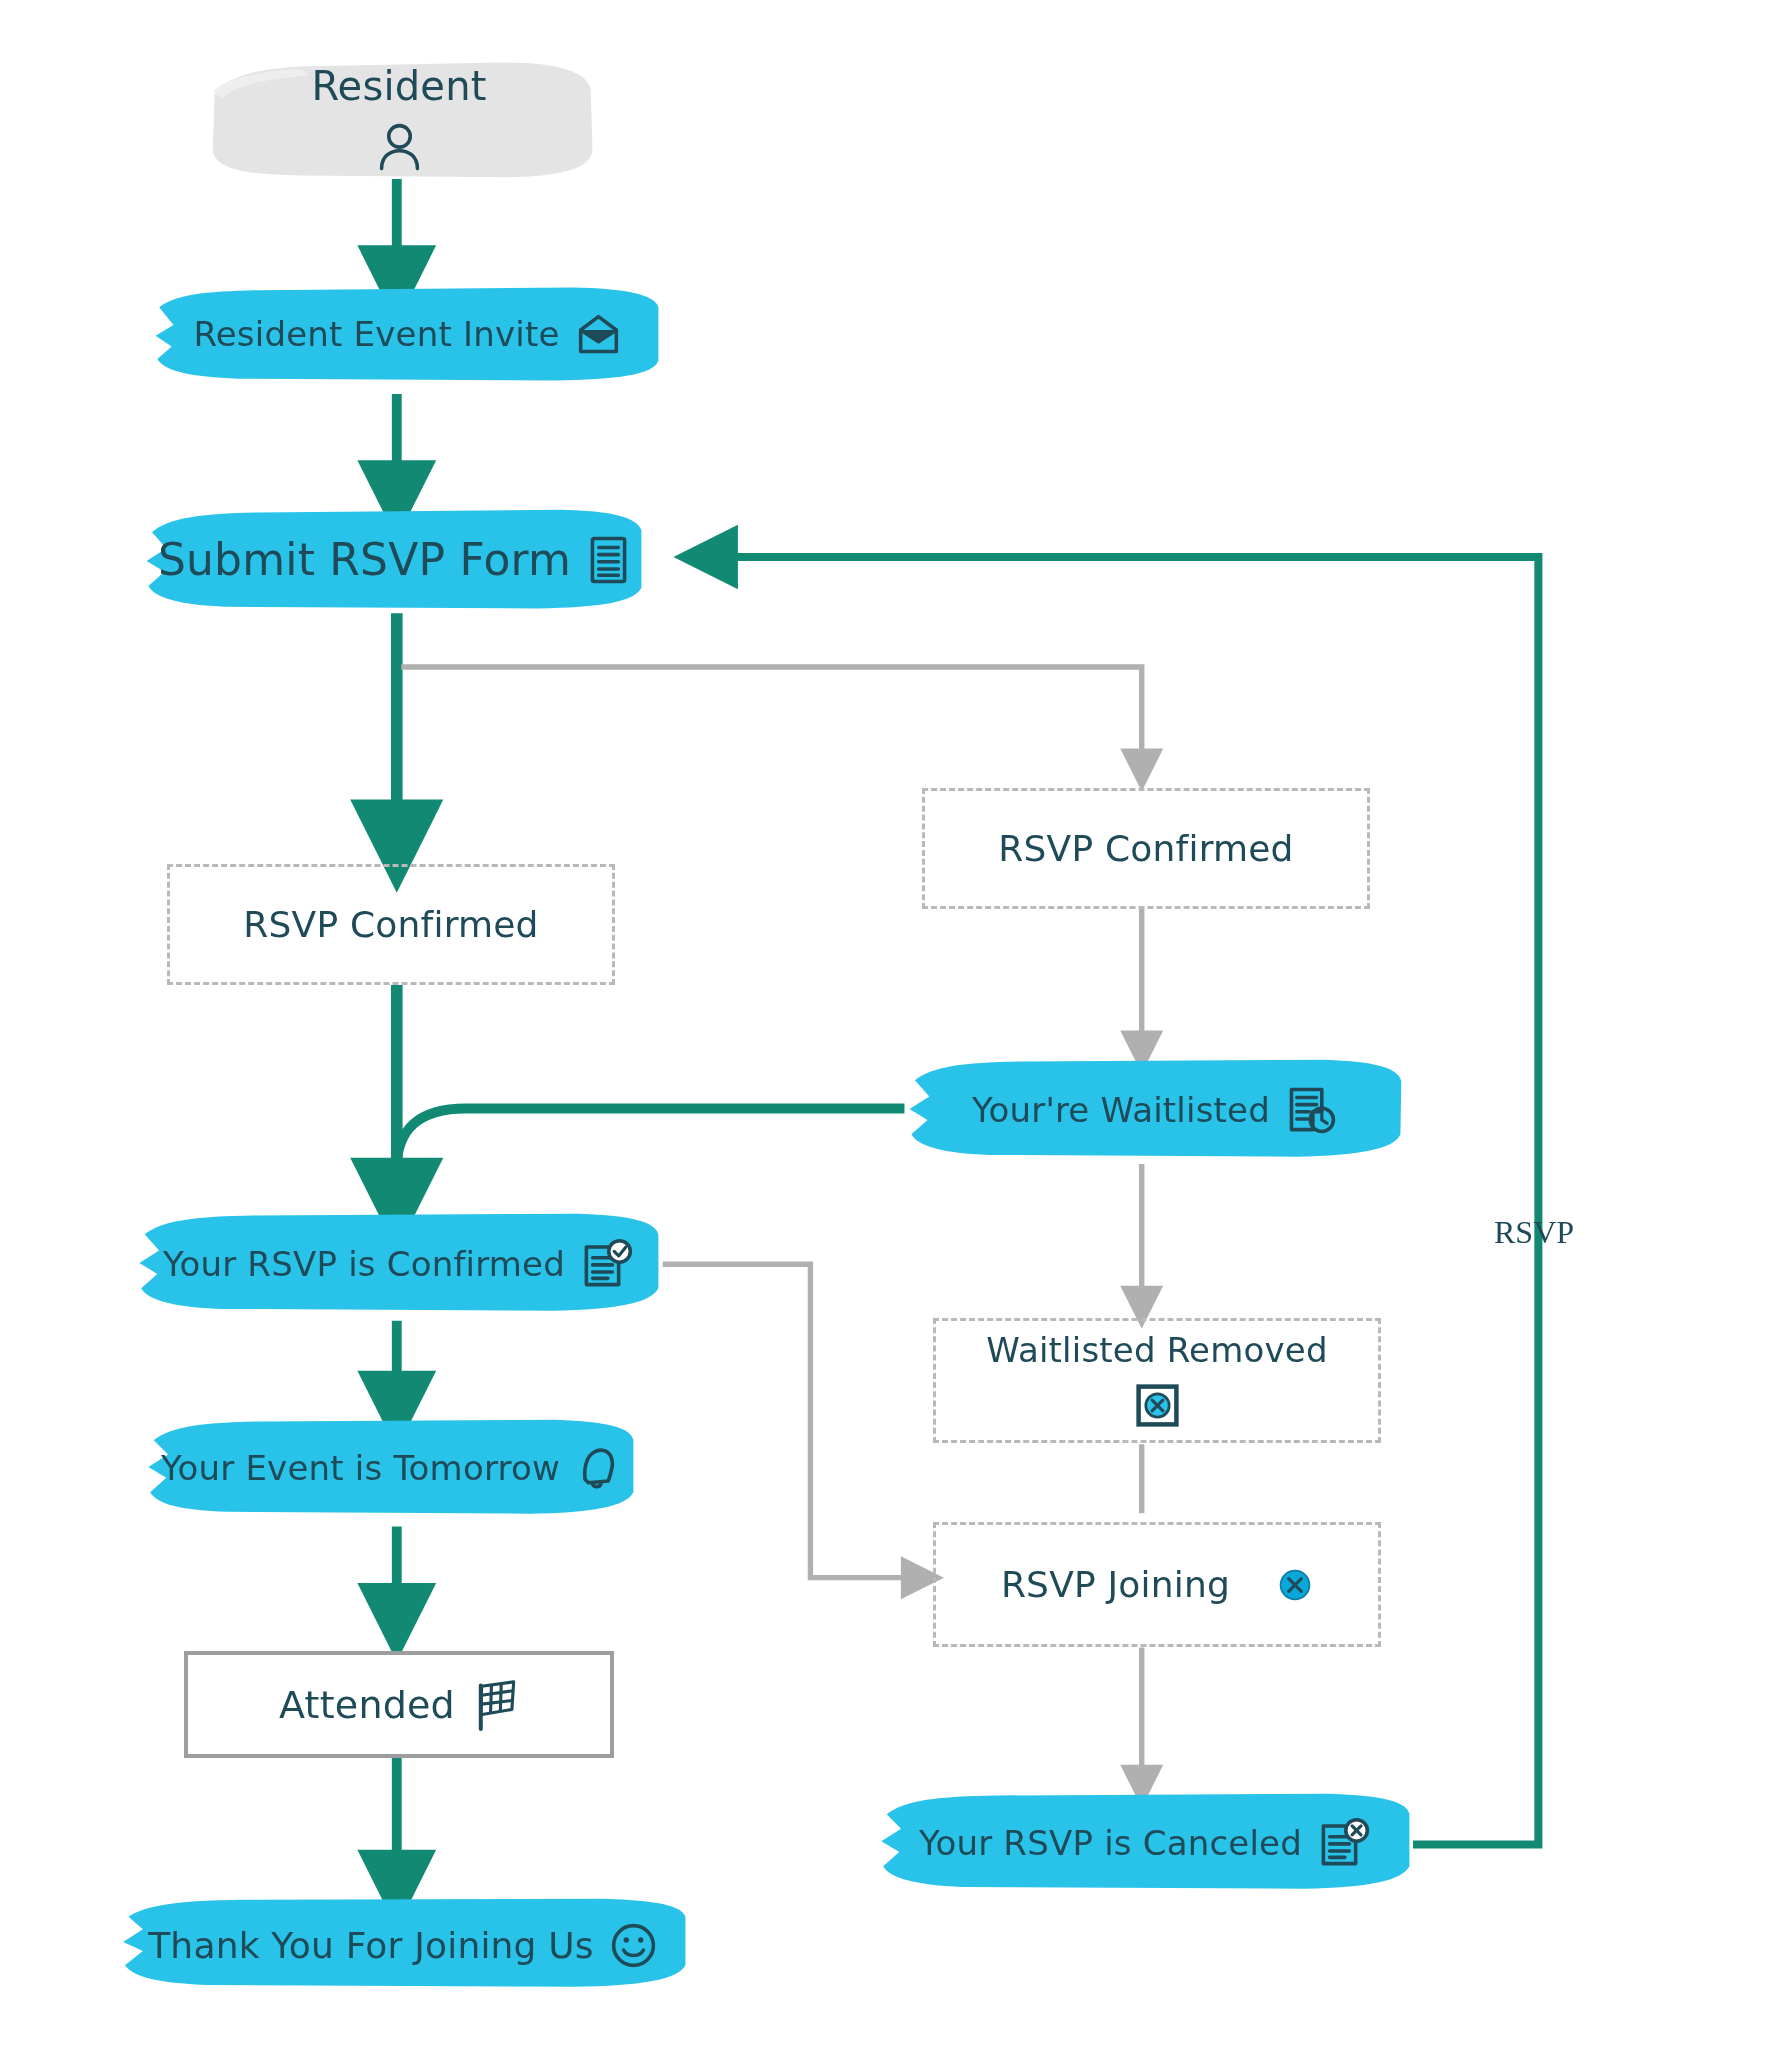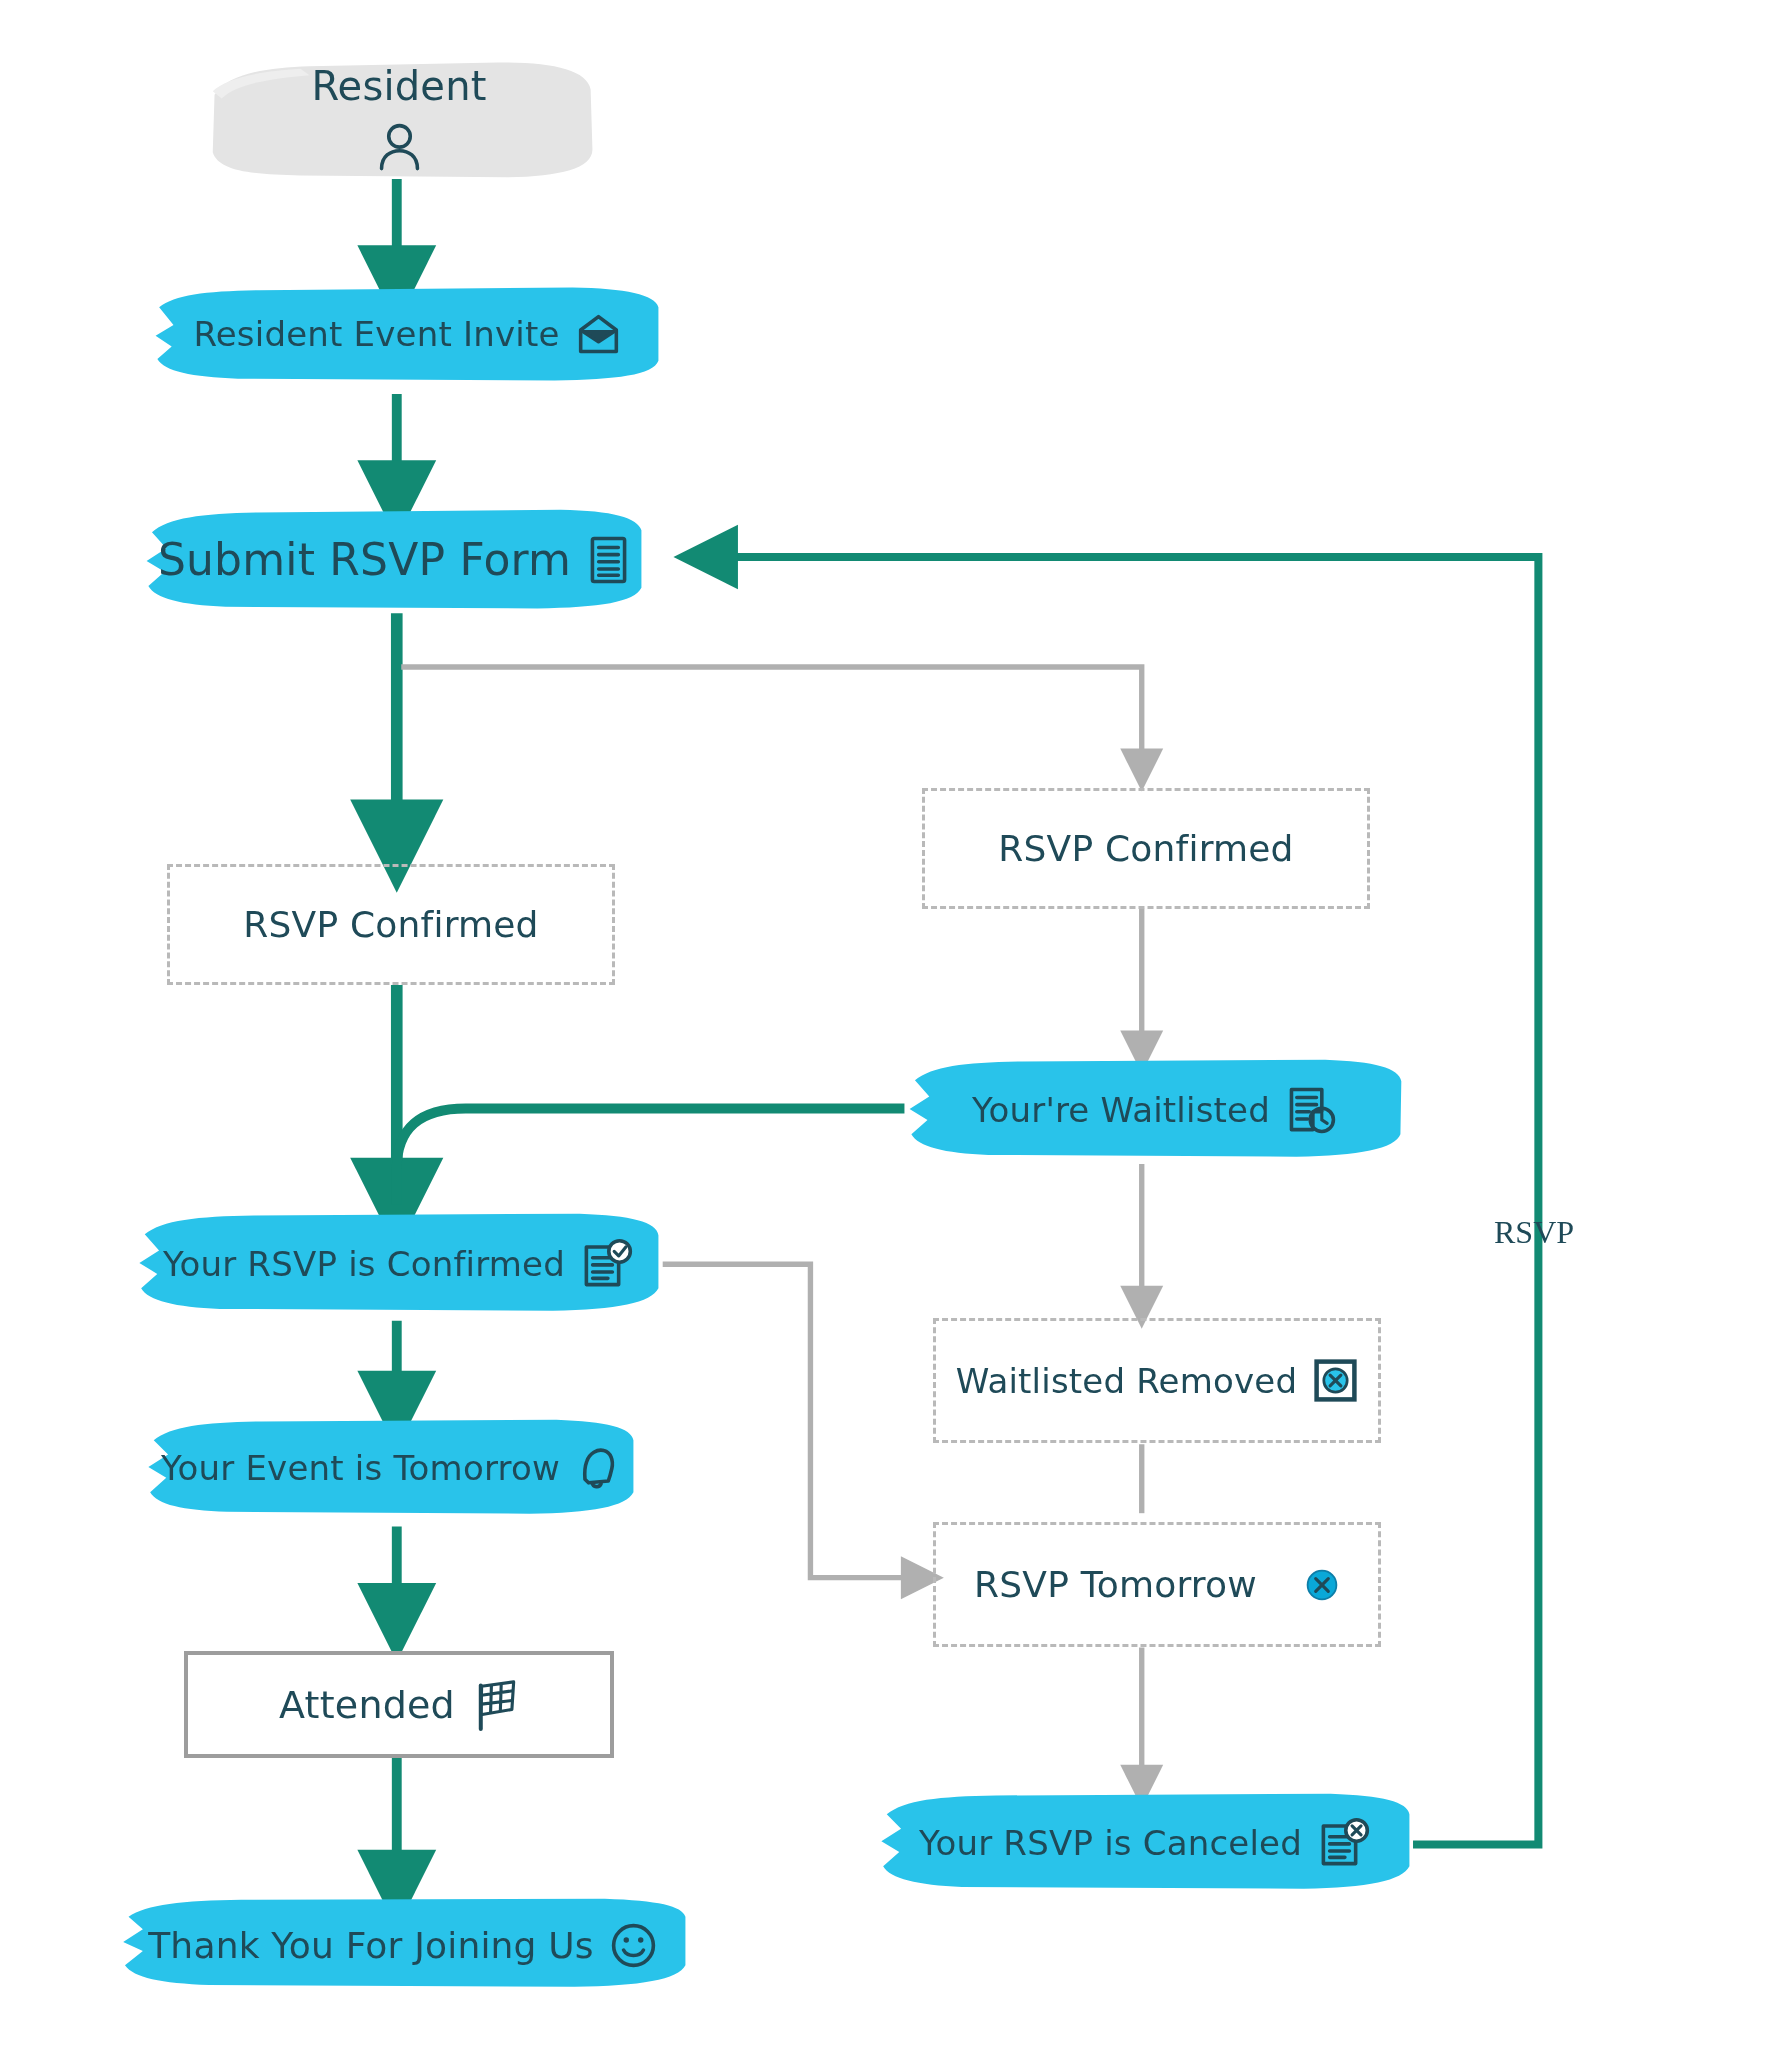--- a/index.html
+++ b/index.html
@@ -295,33 +295,33 @@
     <span class="ico">
       <svg width="47" height="47" viewBox="0 0 52 52" fill="none">
         <circle cx="26" cy="26" r="22" stroke="#1f4a58" stroke-width="4" fill="none"></circle>
         <circle cx="18" cy="20" r="3" fill="#1f4a58"></circle>
         <circle cx="34" cy="20" r="3" fill="#1f4a58"></circle>
         <path d="M15,31 C19,39 33,39 37,31" stroke="#1f4a58" stroke-width="4" fill="none" stroke-linecap="round"></path>
       </svg>
     </span>
   </div>
 
-  <div class="node ghost" style="left:933px; top:1318px; width:448px; height:125px;">
+  <div class="node ghost" style="left:933px; top:1318px; width:448px; height:125px;flex-direction:column;">
     <span class="lbl" style="font-size:34px;">Waitlisted Removed</span>
     <span class="ico">
       <svg width="45" height="45" viewBox="0 0 50 50" fill="none">
         <rect x="4" y="4" width="42" height="42" stroke="#1f4a58" stroke-width="5" fill="none"></rect>
         <circle cx="25" cy="25" r="13" fill="#29c3ea" stroke="#1f4a58" stroke-width="3"></circle>
         <path d="M19,19 L31,31 M31,19 L19,31" stroke="#1f4a58" stroke-width="3.5" stroke-linecap="round"></path>
       </svg>
     </span>
   </div>
 
   <div class="node ghost" style="left:933px; top:1522px; width:448px; height:125px; gap:47px;">
-    <span class="lbl" style="font-size:36px;">RSVP Tomorrow</span>
+    <span class="lbl" style="font-size:36px;">RSVP Joining</span>
     <span class="ico">
       <svg width="36" height="36" viewBox="0 0 40 40" fill="none">
         <circle cx="20" cy="20" r="16" fill="#0aa8d8" stroke="#0e7ea8" stroke-width="2"></circle>
         <path d="M13,13 L27,27 M27,13 L13,27" stroke="#1f4a58" stroke-width="3.5" stroke-linecap="round"></path>
       </svg>
     </span>
   </div>
 
   <div class="node" style="left:876px; top:1791px; width:537px; height:104px;">
     <div class="brush">

